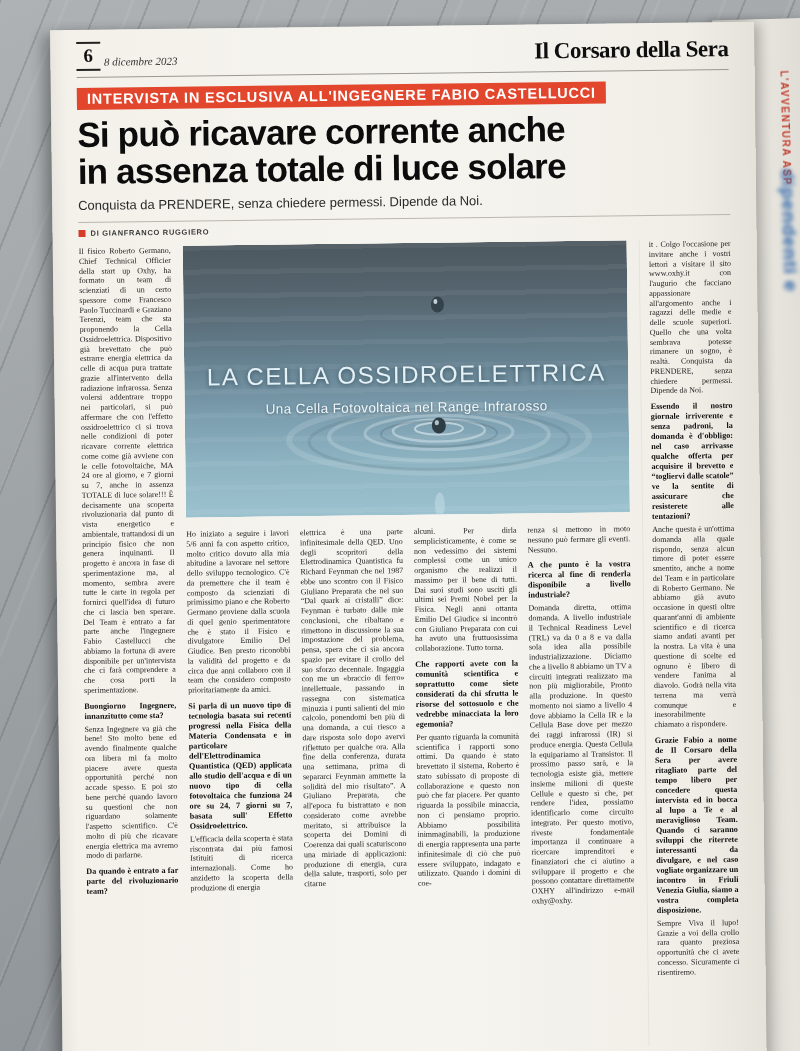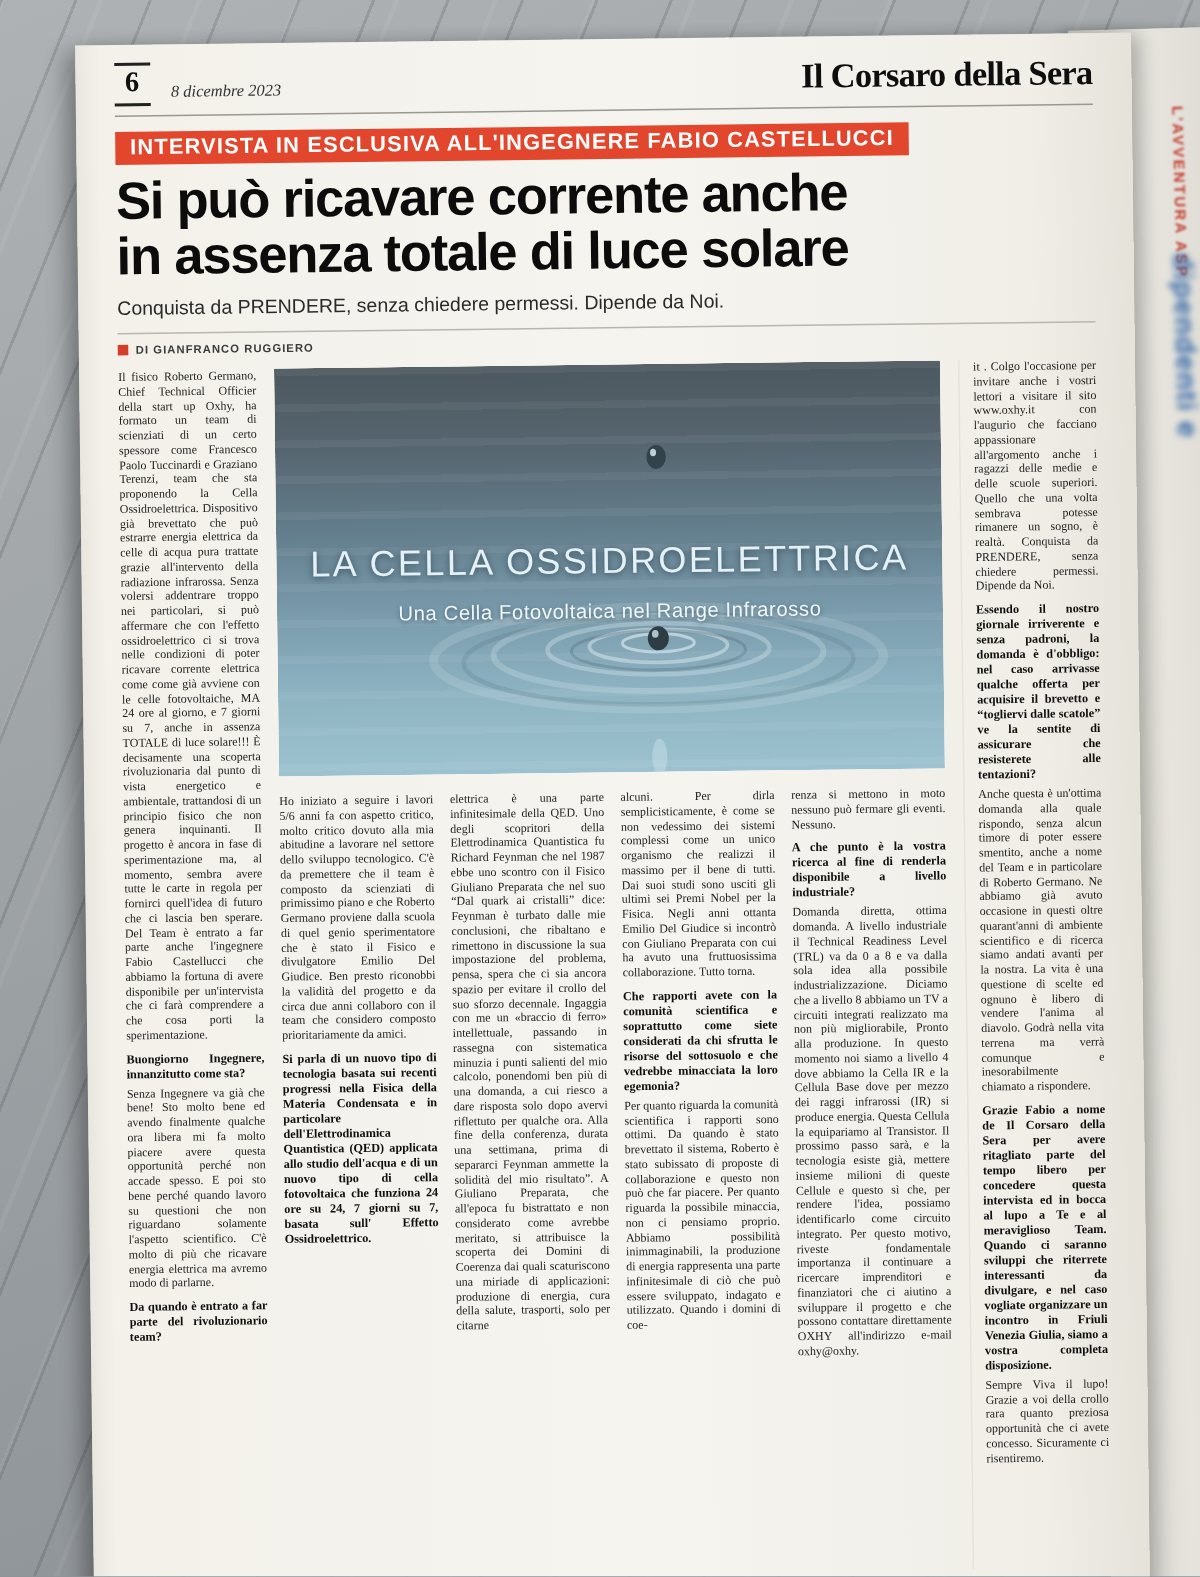--- a/index.html
+++ b/index.html
@@ -21,21 +21,21 @@
     font:800 19px "Liberation Sans",sans-serif;color:#2a62a8;letter-spacing:1px;filter:blur(2px);}
   
   .paper{position:absolute;left:50px;top:26px;width:704px;height:1062px;
     transform:rotate(-0.7deg);transform-origin:50% 0;
     background:linear-gradient(90deg,#e9e6df 0,#f3f1ea 16px,#f6f4ef 55%,#f0eee7 90%,#e5e2da 100%);
     box-shadow:-7px 5px 14px rgba(0,0,0,.30), 7px 2px 12px rgba(0,0,0,.18);
     padding:12px 26px 0;}
   .ph{display:flex;align-items:flex-end;border-bottom:1px solid #9a9890;padding-bottom:6px;}
   .pagenum{font:700 19px/1.2 "Liberation Serif",serif;color:#111;
     border-top:2px solid #222;border-bottom:2px solid #222;padding:1px 7px;}
-  .pdate{font:italic 400 11px "Liberation Serif",serif;color:#333;margin-left:14px;padding-bottom:3px;}
+  .pdate{font:italic 400 11px "Liberation Serif",serif;color:#333;margin-left:4px;padding-bottom:3px;}
   .masthead{margin-left:auto;font:700 23px "Liberation Serif",serif;letter-spacing:-.5px;color:#0e0e0e;padding-bottom:1px;}
   .kicker{display:inline-block;margin-top:10px;background:#e2462c;color:#fff;
     font:700 14.5px/1 "Liberation Sans",sans-serif;letter-spacing:.8px;padding:4px 10px 4px;}
   .headline{margin-top:7px;font:800 35px/1.05 "Liberation Sans",sans-serif;
     letter-spacing:-.8px;color:#0c0c0c;white-space:pre-line;}
   .standfirst{margin-top:7px;font:400 13px/1.25 "Liberation Sans",sans-serif;color:#2a2a2a;}
   .rule{border-top:1px solid #b9b6ae;margin-top:8px;}
   .byline{display:flex;align-items:center;gap:5px;margin-top:6px;}
   .byline-icon{width:7px;height:7px;background:#d63c2a;flex:0 0 auto;}
   .byline-text{font:700 7.5px "Liberation Sans",sans-serif;letter-spacing:.7px;color:#3a3a3a;}
@@ -131,20 +131,21 @@
             <ellipse cx="254" cy="262" rx="5" ry="12" fill="#b9d6df" opacity="0.7"></ellipse>
           </svg>
           <div class="fig-bands"></div>
           <div class="fig-title">LA CELLA OSSIDROELETTRICA</div>
           <div class="fig-sub">Una Cella Fotovoltaica nel Range Infrarosso</div>
         </div>
         <div class="center-cols">
           <div class="ccol">
               <p class="blk a">Ho iniziato a seguire i lavori 5/6 anni fa con aspetto critico, molto critico dovuto alla mia abitudine a lavorare nel settore dello sviluppo tecnologico. C'è da premettere che il team è composto da scienziati di primissimo piano e che Roberto Germano proviene dalla scuola di quel genio sperimentatore che è stato il Fisico e divulgatore Emilio Del Giudice. Ben presto riconobbi la validità del progetto e da circa due anni collaboro con il team che considero composto prioritariamente da amici.</p>
               <p class="blk q">Si parla di un nuovo tipo di tecnologia basata sui recenti progressi nella Fisica della Materia Condensata e in particolare dell'Elettrodinamica Quantistica (QED) applicata allo studio dell'acqua e di un nuovo tipo di cella fotovoltaica che funziona 24 ore su 24, 7 giorni su 7, basata sull' Effetto Ossidroelettrico.</p>
+              <p class="blk a">L'efficacia della scoperta è stata riscontrata dai più famosi Istituiti di ricerca internazionali. Come ho anzidetto la scoperta della produzione di energia</p>
             </div>
           <div class="ccol">
               <p class="blk a">elettrica è una parte infinitesimale della QED. Uno degli scopritori della Elettrodinamica Quantistica fu Richard Feynman che nel 1987 ebbe uno scontro con il Fisico Giuliano Preparata che nel suo “Dal quark ai cristalli” dice: Feynman è turbato dalle mie conclusioni, che ribaltano e rimettono in discussione la sua impostazione del problema, pensa, spera che ci sia ancora spazio per evitare il crollo del suo sforzo decennale. Ingaggia con me un «braccio di ferro» intellettuale, passando in rassegna con sistematica minuzia i punti salienti del mio calcolo, ponendomi ben più di una domanda, a cui riesco a dare risposta solo dopo avervi riflettuto per qualche ora. Alla fine della conferenza, durata una settimana, prima di separarci Feynman ammette la solidità del mio risultato”. A Giuliano Preparata, che all'epoca fu bistrattato e non considerato come avrebbe meritato, si attribuisce la scoperta dei Domini di Coerenza dai quali scaturiscono una miriade di applicazioni: produzione di energia, cura della salute, trasporti, solo per citarne</p>
             </div>
           <div class="ccol">
               <p class="blk a">alcuni. Per dirla semplicisticamente, è come se non vedessimo dei sistemi complessi come un unico organismo che realizzi il massimo per il bene di tutti. Dai suoi studi sono usciti gli ultimi sei Premi Nobel per la Fisica. Negli anni ottanta Emilio Del Giudice si incontrò con Giuliano Preparata con cui ha avuto una fruttuosissima collaborazione. Tutto torna.</p>
               <p class="blk q">Che rapporti avete con la comunità scientifica e soprattutto come siete considerati da chi sfrutta le risorse del sottosuolo e che vedrebbe minacciata la loro egemonia?</p>
               <p class="blk a">Per quanto riguarda la comunità scientifica i rapporti sono ottimi. Da quando è stato brevettato il sistema, Roberto è stato subissato di proposte di collaborazione e questo non può che far piacere. Per quanto riguarda la possibile minaccia, non ci pensiamo proprio. Abbiamo possibilità inimmaginabili, la produzione di energia rappresenta una parte infinitesimale di ciò che può essere sviluppato, indagato e utilizzato. Quando i domini di coe-</p>
             </div>
           <div class="ccol">

